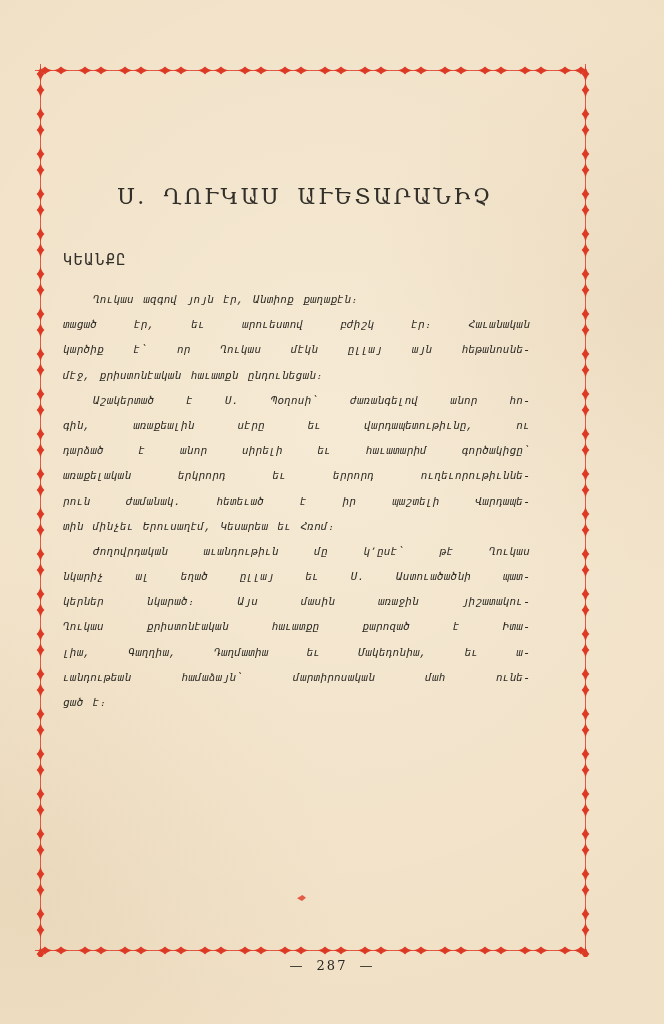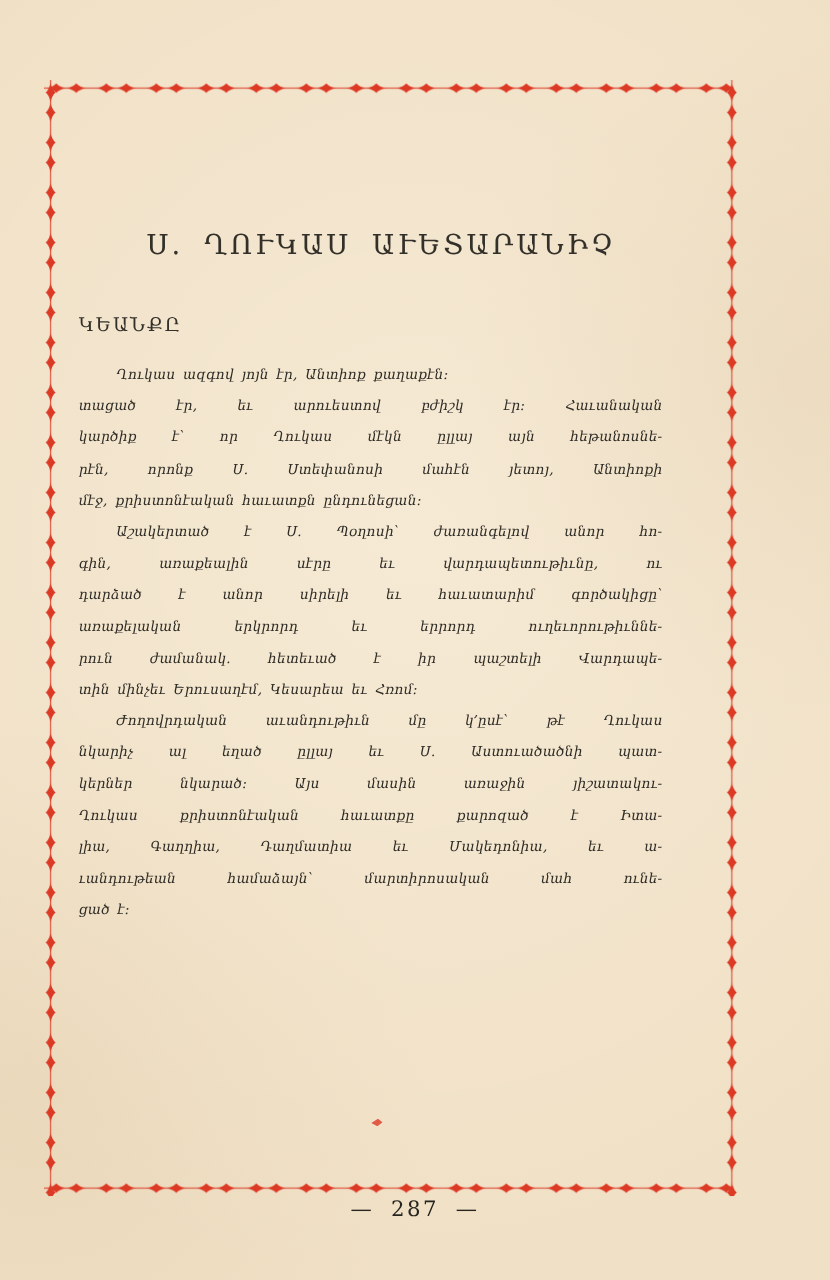--- a/index.html
+++ b/index.html
@@ -19,39 +19,39 @@
   .b-top{left:35px;top:64px;width:552px;height:13px;}
   .b-bottom{left:35px;top:944px;width:552px;height:13px;}
   .b-left{left:34px;top:64px;width:13px;height:893px;}
   .b-right{left:579px;top:64px;width:13px;height:893px;}
   .b-strip svg{display:block;width:100%;height:100%;}
   .title-wrap{position:absolute;left:63px;right:117px;top:184px;text-align:center;}
   .title{
     font-size:22px;font-weight:500;letter-spacing:2.5px;word-spacing:7px;
     color:#33302a;
   }
-  .section{position:absolute;left:63px;right:134px;}
+  .section{position:absolute;left:63px;right:134px;font-family:Liberation Mono, monospace;}
   #section-0{top:251px;}
   #section-1{top:803px;}
   .sec-heading{
     font-size:15px;font-weight:500;letter-spacing:1.6px;color:#33302a;
   }
   .paragraphs{margin-top:18px;}
   .line{
     font-style:italic;font-size:11px;line-height:25.2px;height:25.2px;
     overflow:hidden;text-align:justify;word-spacing:2.5px;letter-spacing:.2px;
     color:var(--ink,#2e2b25);
   }
   #section-1 .line{line-height:26px;height:26px;}
   .line.fill{text-align-last:justify;}
   .line.first{text-indent:30px;}
 
   .page-number{
     position:absolute;left:0;right:0;top:958px;text-align:center;
-    font-size:17px;letter-spacing:2px;word-spacing:6px;color:#27251f;
+    font-size:13px;letter-spacing:2px;word-spacing:6px;color:#27251f;
   }
 
   .speck{
     position:absolute;left:297px;top:895px;width:9px;height:6px;
     background:var(--red,#dd3a26);opacity:.8;
     clip-path:polygon(0 55%,60% 0,100% 45%,55% 100%);
   }
 </style>
 </head>
 <body>
@@ -100,21 +100,20 @@
 
   <div class="section" id="section-0">
     <div class="sec-heading">ԿԵԱՆՔԸ</div>
     <div class="paragraphs">
         <div>
           <div class="line first">Ղուկաս ազգով յոյն էր, Անտիոք քաղաքէն։</div>
         </div>
         <div>
           <div class="line fill">տացած էր, եւ արուեստով բժիշկ էր։ Հաւանական</div>
           <div class="line fill">կարծիք է՝ որ Ղուկաս մէկն ըլլայ այն հեթանոսնե-</div>
-          <div class="line fill">րէն, որոնք Ս. Ստեփանոսի մահէն յետոյ, Անտիոքի</div>
           <div class="line">մէջ, քրիստոնէական հաւատքն ընդունեցան։</div>
         </div>
         <div>
           <div class="line first fill">Աշակերտած է Ս. Պօղոսի՝ ժառանգելով անոր հո-</div>
           <div class="line fill">գին, առաքեալին սէրը եւ վարդապետութիւնը, ու</div>
           <div class="line fill">դարձած է անոր սիրելի եւ հաւատարիմ գործակիցը՝</div>
           <div class="line fill">առաքելական երկրորդ եւ երրորդ ուղեւորութիւննե-</div>
           <div class="line fill">րուն ժամանակ. հետեւած է իր պաշտելի Վարդապե-</div>
           <div class="line">տին մինչեւ Երուսաղէմ, Կեսարեա եւ Հռոմ։</div>
         </div>

